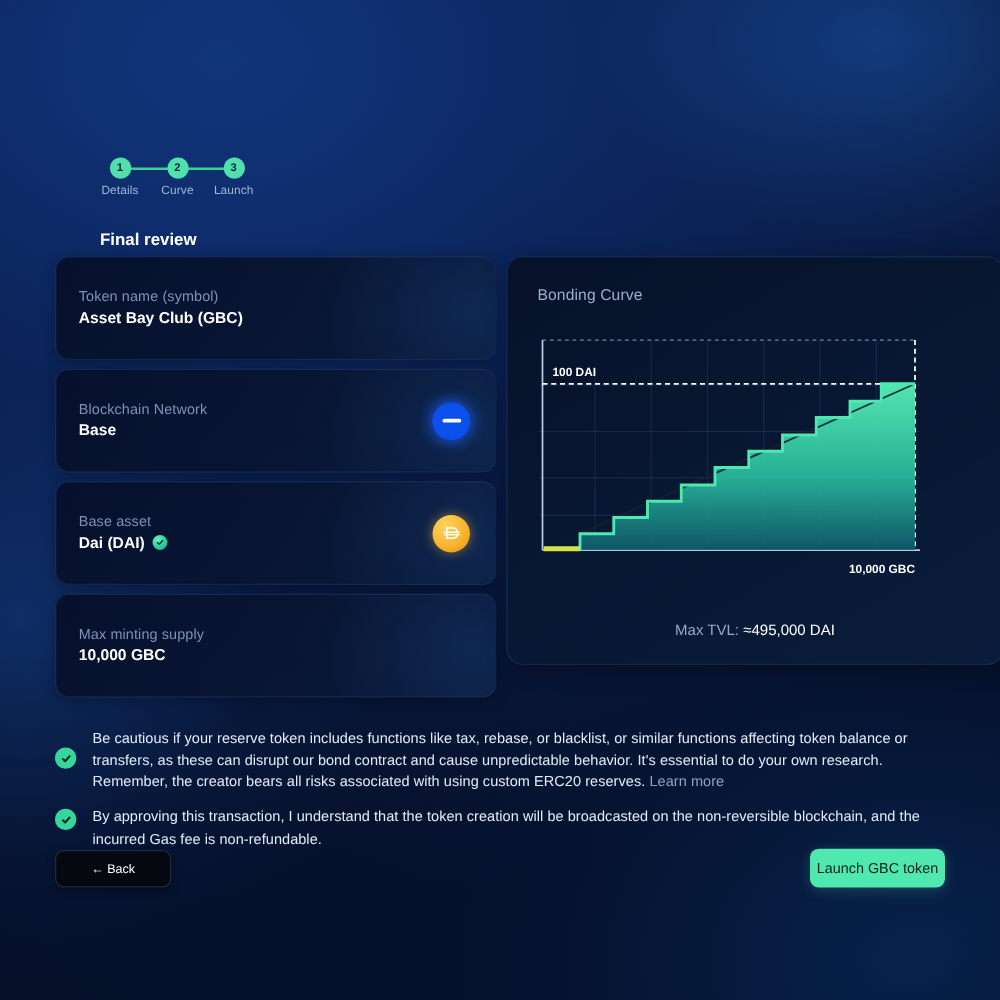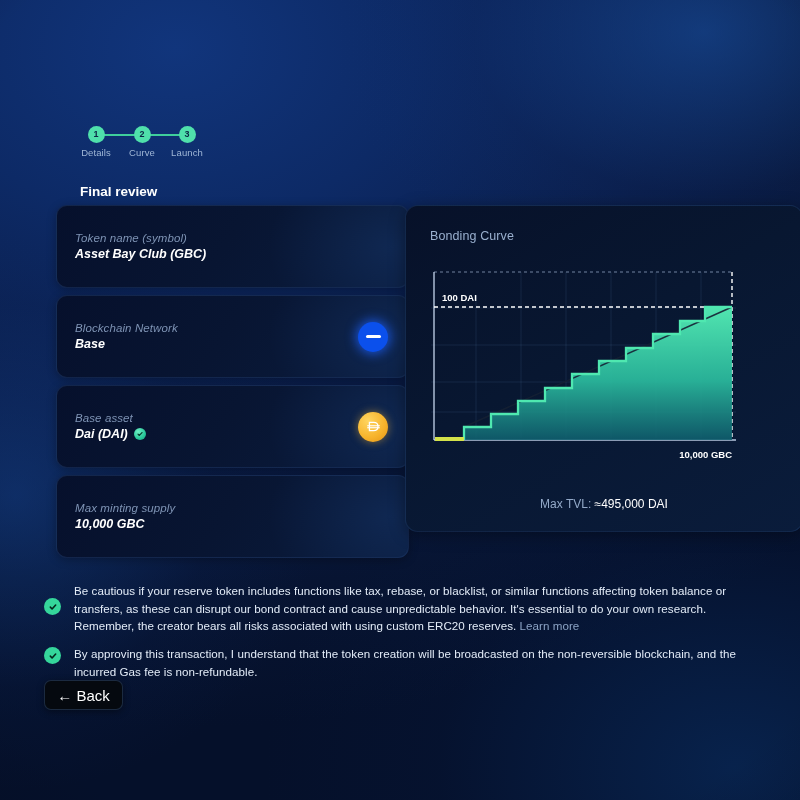--- a/index.html
+++ b/index.html
@@ -102,23 +102,22 @@
     left: 44px; top: 184px;
     font-size: 13.5px;
     font-weight: 700;
     color: #ffffff;
     margin-left: 36px;
   }
 
   
   #left-col {
     position: absolute;
-    left: 56px; top: 205px;
+    left: 44px; top: 205px;
     width: 353px;
-    font-style: italic;
   }
   .info-card {
     position: relative;
     background: linear-gradient(122deg, #06102c 0%, #081532 48%, #0a1c3e 100%);
     border: 1px solid rgba(62,110,180,0.22);
     border-radius: 11px;
     height: 83px;
     margin-bottom: 7px;
     padding: 0 18px;
     display: flex;
@@ -257,26 +256,26 @@
   }
   .learn-more {
     color: #8ba3c4;
     text-decoration: none;
   }
 
   
   #back-btn {
     position: absolute;
     left: 44px; top: 680px;
-    width: 79px; height: 30px;
+    width: 93px; height: 30px;
     background: #05090f;
     border: 1px solid rgba(80,120,180,0.30);
     border-radius: 7px;
     color: #ffffff;
-    font-size: 15px;
+    font-size: 10px;
     display:flex; align-items:center; justify-content:center;
     gap: 6px;
     cursor: pointer;
     box-shadow: 0 2px 7px rgba(0,0,0,0.4);
   }
   #launch-btn {
     position: absolute;
     left: 648px; top: 679px;
     width: 108px; height: 31px;
     background: #4fe8b0;
@@ -452,14 +451,15 @@
   <div id="consent-2" class="consent-row">
     <div class="check">
       <svg width="10" height="10" viewBox="0 0 12 12">
         <path d="M2.8 6.2 L4.9 8.4 L9.2 3.6" fill="none" stroke="#04261c" stroke-width="1.9" stroke-linecap="round" stroke-linejoin="round"></path>
       </svg>
     </div>
     <div class="consent-text">By approving this transaction, I understand that the token creation will be broadcasted on the non-reversible blockchain, and the incurred Gas fee is non-refundable.</div>
   </div>
 
   <div id="back-btn">← Back</div>
+  <div id="launch-btn">Launch GBC token</div>
 
 </div>
 
 </body></html>

